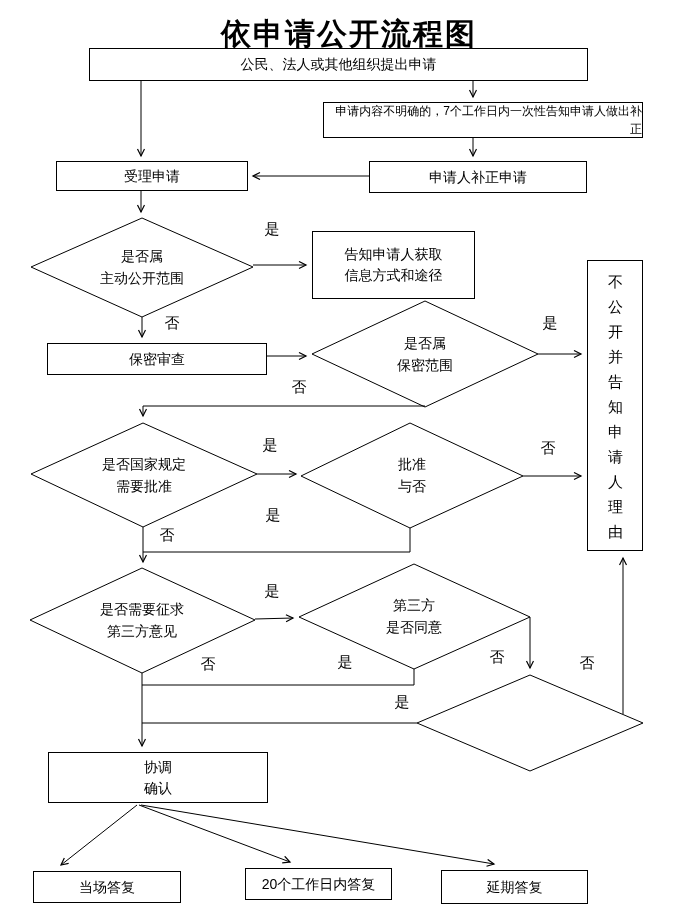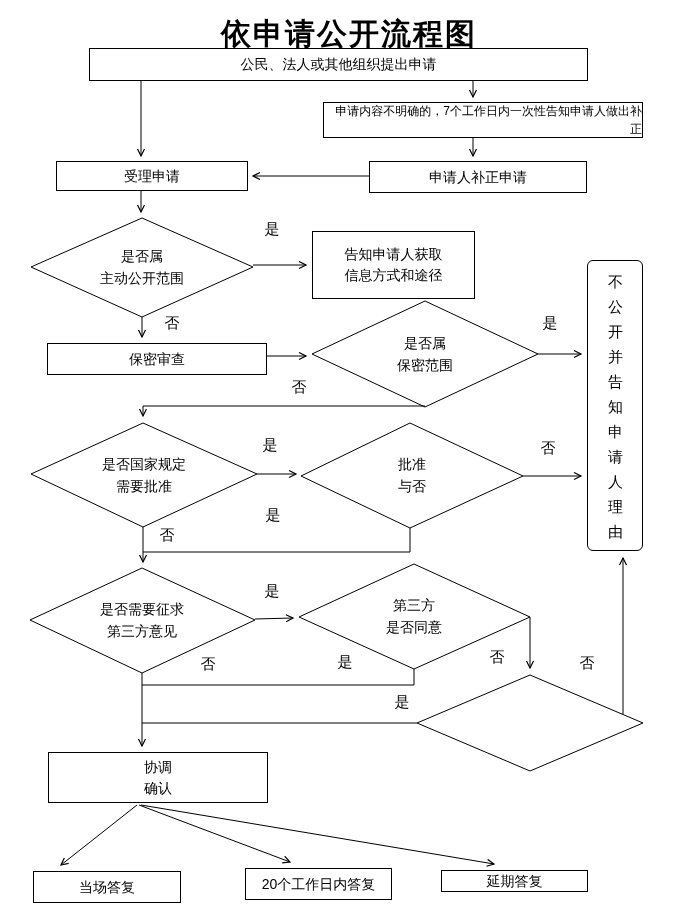--- a/index.html
+++ b/index.html
@@ -14,21 +14,21 @@
     font-size:30px;font-weight:bold;letter-spacing:2px;color:#000;
   }
   .box{
     position:absolute;box-sizing:border-box;border:1px solid #000;background:#fff;
     display:flex;align-items:center;justify-content:center;text-align:right;
     font-size:14px;line-height:21px;white-space:pre-line;
   }
   .box.small{font-size:12px;line-height:18px;}
   .box.vert{
     display:block;padding:8px 20px;word-break:break-all;
-    font-size:15px;line-height:25px;text-align:center;white-space:normal;border-radius:6px;
+    font-size:15px;line-height:25px;text-align:center;white-space:normal;
   }
   .dtext{
     position:absolute;display:flex;align-items:center;justify-content:center;
     text-align:center;font-size:14px;line-height:22px;white-space:pre-line;
   }
   .lbl{
     position:absolute;transform:translate(-50%,-50%);
     font-size:15px;line-height:15px;background:#fff;padding:0 1px;
   }
 </style>
@@ -98,21 +98,21 @@
 
   <div class="box vert" style="left:587px;top:260px;width:56px;height:291px">不公开并告知申请人理由</div>
 
   <div class="box" style="left:33px;top:871px;width:148px;height:32px">当场答复</div>
 
   <div class="box" style="left:48px;top:752px;width:220px;height:51px">协调
 确认</div>
 
   <div class="box" style="left:245px;top:868px;width:147px;height:32px">20个工作日内答复</div>
 
-  <div class="box" style="left:441px;top:870px;width:147px;height:22px">延期答复</div>
+  <div class="box" style="left:441px;top:870px;width:147px;height:34px">延期答复</div>
 
   <div class="dtext" style="left:62px;top:242px;width:160px;height:50px">是否属
 主动公开范围</div>
   <div class="dtext" style="left:345px;top:329px;width:160px;height:50px">是否属
 保密范围</div>
   <div class="dtext" style="left:64px;top:450px;width:160px;height:50px">是否国家规定
 需要批准</div>
   <div class="dtext" style="left:332px;top:450px;width:160px;height:50px">批准
 与否</div>
   <div class="dtext" style="left:62px;top:595px;width:160px;height:50px">是否需要征求

